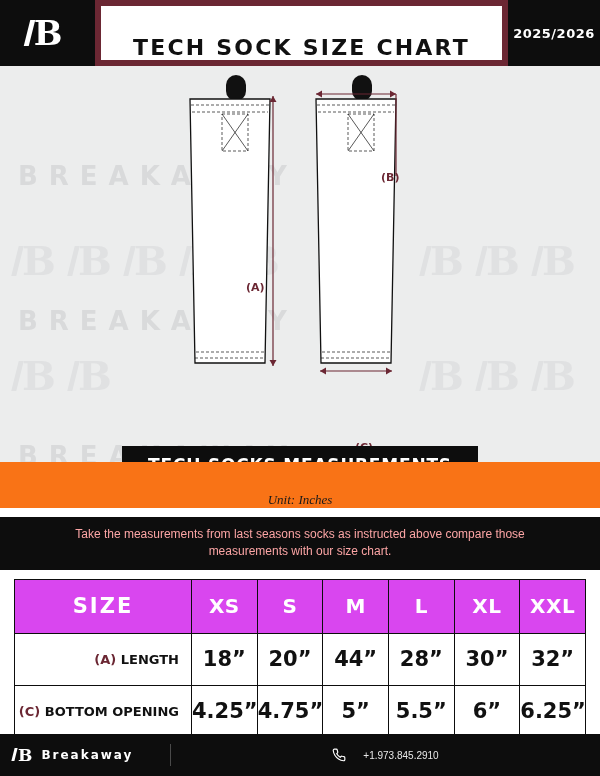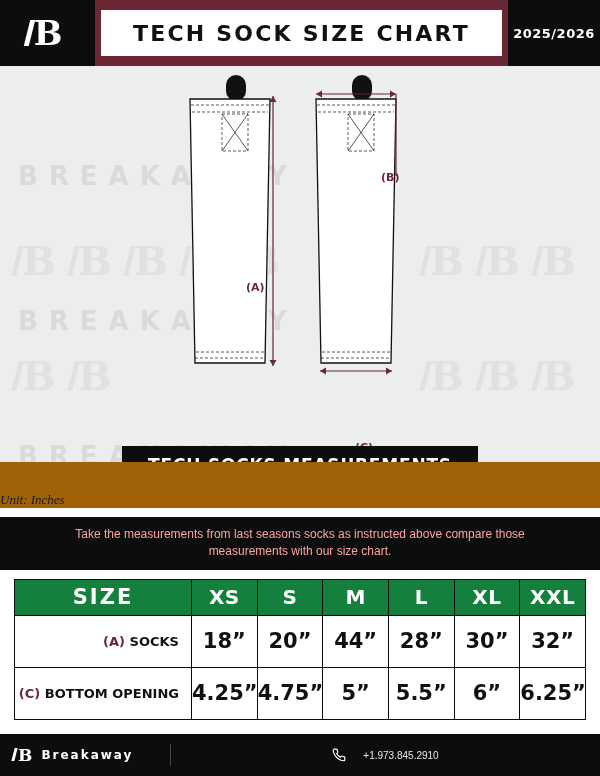--- a/index.html
+++ b/index.html
@@ -39,24 +39,24 @@
   }
   .logo-b .slash {
     position: absolute;
     left: -7px; top: 4px;
     width: 5px; height: 26px;
     background: #ffffff;
     transform: skewX(-14deg);
   }
   .header-title-box {
     flex: 1;
-    height: 46px;
+    height: 54px;
     margin: 0 6px;
     background: #ffffff;
-    display: flex; align-items: center; justify-content: center;
+    display: flex; align-items: flex-end; justify-content: center;
   }
   .header-title {
     font-family: "DejaVu Sans", sans-serif;
     font-weight: bold;
     font-size: 22px;
     letter-spacing: 2.2px;
     color: #111111;
   }
   .header-season {
     width: 92px;
@@ -127,26 +127,27 @@
     background: #0d0d0d;
     color: #ffffff;
     font-family: "DejaVu Sans", sans-serif;
     font-weight: bold;
     font-size: 17px;
     letter-spacing: 0.8px;
     padding: 9px 26px;
   }
 
   .unit-line {
+    text-align: center;
     font-family: "Liberation Serif", serif;
     font-style: italic;
     font-size: 13px;
     color: #1a1a1a;
     padding-top: 30px;
-    background: #a16207;
+    background: #f97316;
   }
 
   
   .instruction {
     margin-top: 9px;
     background: #0d0d0d;
     color: #fca5a5;
     font-family: "Liberation Sans", sans-serif;
     font-size: 12px;
     line-height: 1.45;
@@ -164,25 +165,25 @@
   th, td {
     border: 1px solid #0d0d0d;
     text-align: center;
     font-family: "DejaVu Sans", sans-serif;
     font-weight: bold;
     font-size: 21px;
     height: 52px;
     color: #111111;
   }
   thead th {
-    background: #15803d;
+    background: #d946ef;
     color: #ffffff;
     font-size: 20px;
     letter-spacing: 0.5px;
-    height: 36px;
+    height: 54px;
   }
   thead th.size-head { font-size: 21px; letter-spacing: 2px; }
   tbody td.rowhead {
     text-align: right;
     padding-right: 12px;
     font-size: 13px;
   }
   tbody td.rowhead .code { color: #6b2733; }
   col.c0 { width: 31%; }
 
@@ -349,21 +350,21 @@
           <th>XS</th>
           <th>S</th>
           <th>M</th>
           <th>L</th>
           <th>XL</th>
           <th>XXL</th>
         </tr>
       </thead>
       <tbody>
         <tr>
-          <td class="rowhead"><span class="code">(A)</span> <span>SOCKS</span></td>
+          <td class="rowhead"><span class="code">(A)</span> <span>LENGTH</span></td>
           <td>18”</td>
           <td>20”</td>
           <td>44”</td>
           <td>28”</td>
           <td>30”</td>
           <td>32”</td>
         </tr>
         <tr>
           <td class="rowhead"><span class="code">(C)</span> <span>BOTTOM OPENING</span></td>
           <td>4.25”</td>

